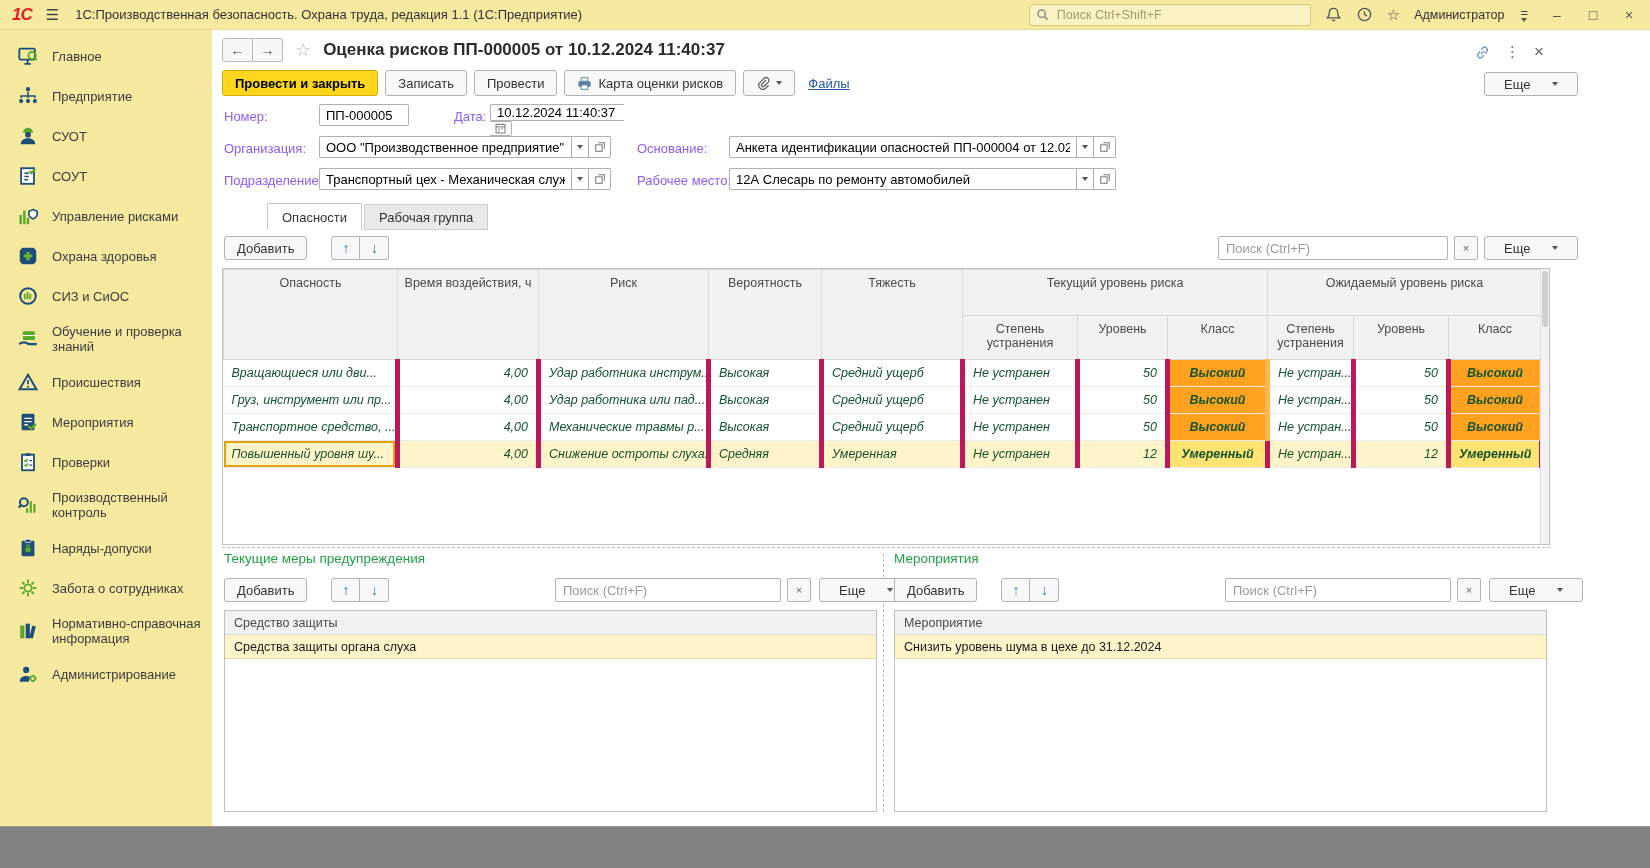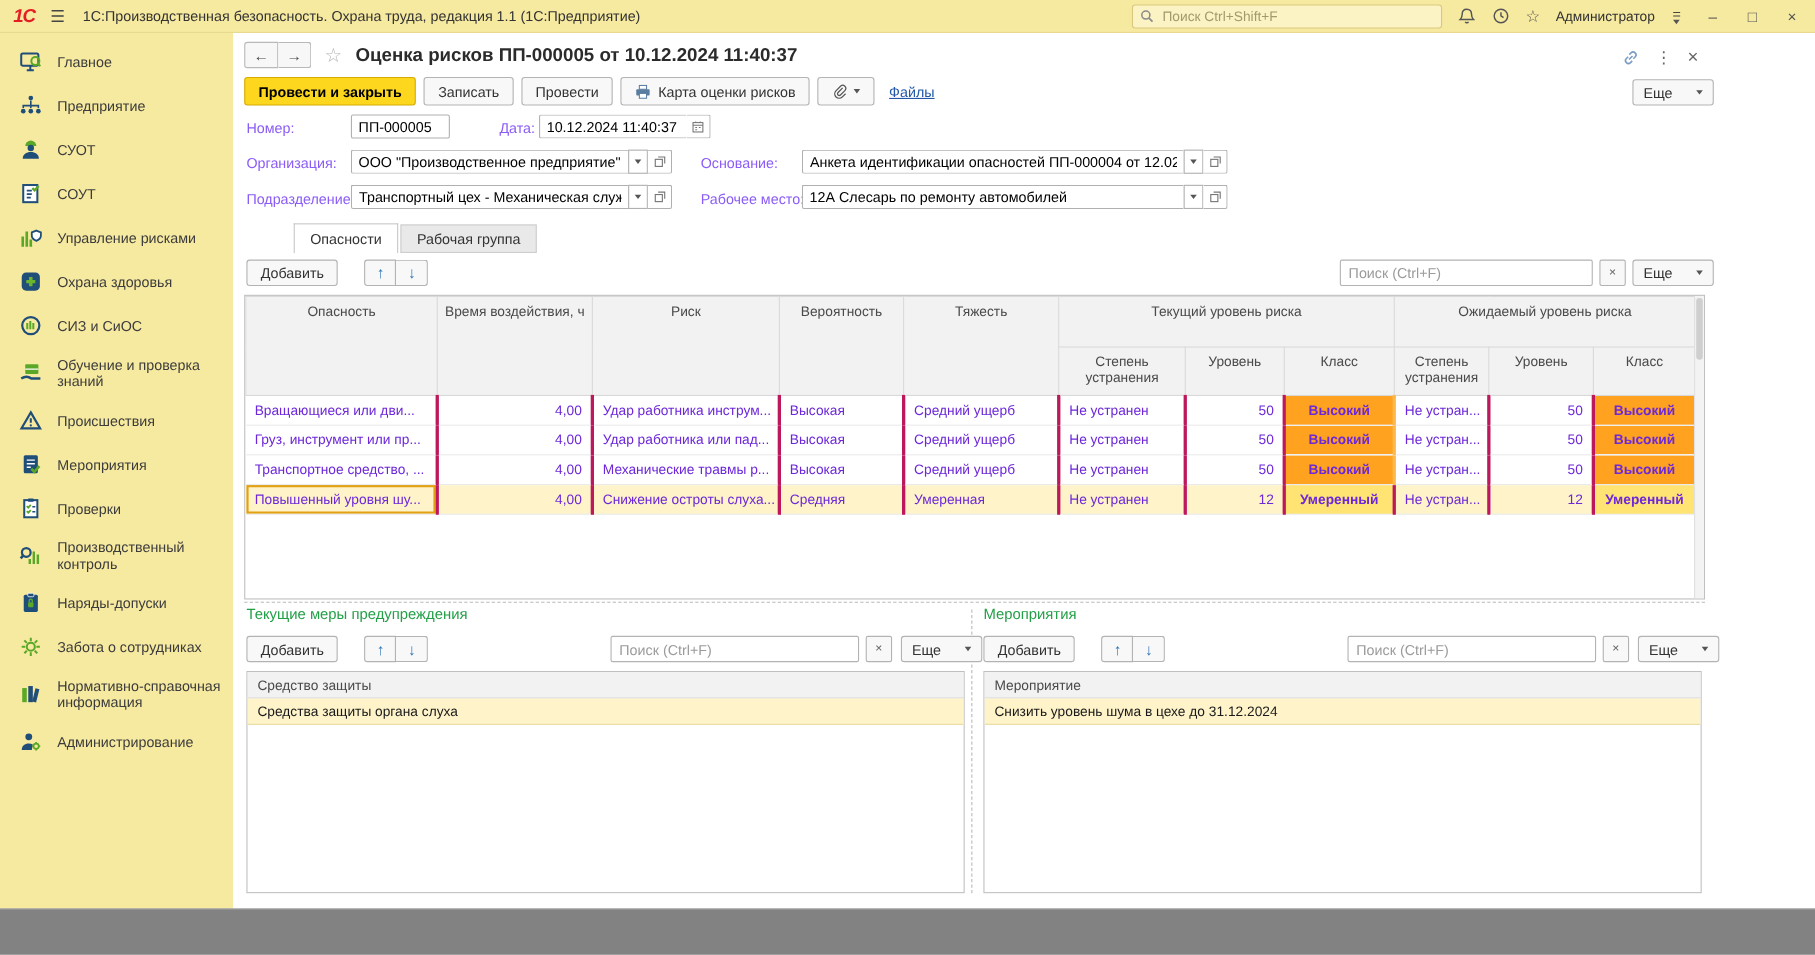--- a/index.html
+++ b/index.html
@@ -43,21 +43,21 @@
   .hdr-dots{font-size:15px;color:#666;cursor:pointer;}
   .hdr-close{font-size:17px;color:#666;cursor:pointer;}
   
   .cmdbar{position:absolute;left:10px;top:40px;display:flex;align-items:center;gap:7px;}
   .btn{height:26px;box-sizing:border-box;background:#f8f8f8;border:1px solid #b3b3b3;border-radius:3px;
        padding:0 12px;display:flex;align-items:center;gap:6px;font-size:13px;color:#333;cursor:pointer;white-space:nowrap;}
   .btn.primary{background:#fcd71e;border-color:#d5ab00;font-weight:bold;color:#000;}
   .caret{width:0;height:0;border-left:3.5px solid transparent;border-right:3.5px solid transparent;border-top:4.5px solid #555;display:inline-block;}
   .link{color:#2358a8;text-decoration:underline;cursor:pointer;font-size:13px;}
   .more-btn{position:absolute;height:24px;box-sizing:border-box;background:#f8f8f8;border:1px solid #b3b3b3;border-radius:3px;
-            padding:0 9px;display:flex;align-items:center;gap:22px;font-size:13px;cursor:pointer;}
+            padding:0 19px;display:flex;align-items:center;gap:22px;font-size:13px;cursor:pointer;}
   
   .frow{position:absolute;height:24px;display:flex;align-items:center;}
   .lab{color:#8b5cf6;font-size:13px;}
   .inp{height:22px;box-sizing:border-box;border:1px solid #b0b0b0;border-radius:2px;padding:0 6px;font-size:13px;color:#000;
        font-family:Liberation Sans, sans-serif;outline:none;background:#fff;}
   .selctl{display:flex;align-items:stretch;height:22px;}
   .selctl .inp{border-radius:2px 0 0 2px;border-right:none;}
   .seg{width:18px;box-sizing:border-box;border:1px solid #b0b0b0;background:#fff;display:flex;align-items:center;justify-content:center;cursor:pointer;}
   .seg.open{border-left:none;border-radius:0 2px 2px 0;width:22px;}
   
@@ -72,22 +72,22 @@
   .arrbtn:first-child{border-radius:3px 0 0 3px;}
   .arrbtn:last-child{border-left:none;border-radius:0 3px 3px 0;}
   .srch{height:24px;box-sizing:border-box;border:1px solid #b3b3b3;border-radius:2px;padding:0 7px;font-size:13px;color:#333;outline:none;font-family:inherit;}
   .srch::placeholder{color:#9b9b9b;}
   .xbtn{width:24px;height:24px;box-sizing:border-box;border:1px solid #b3b3b3;border-radius:2px;background:#f8f8f8;
         display:flex;align-items:center;justify-content:center;font-size:11px;color:#666;cursor:pointer;margin-left:2px;}
   
   #hz-wrap{position:absolute;left:10px;top:238px;width:1328px;height:277px;border:1px solid #c0c0c0;box-sizing:border-box;background:#fff;overflow:hidden;}
   table.hz{border-collapse:collapse;table-layout:fixed;width:1318px;font-size:12.5px;}
   table.hz th{background:#f2f2f2;color:#4a4a4a;font-weight:normal;border:1px solid #d9d9d9;padding:6px 4px 0 4px;vertical-align:top;text-align:center;}
-  table.hz td{height:27px;box-sizing:border-box;padding:0 8px;border-right:3px solid #be185d;border-bottom:1px solid #eaeaea;
-              white-space:nowrap;overflow:hidden;text-overflow:clip;color:#6d28d9;cursor:default;}
+  table.hz td{height:27px;box-sizing:border-box;padding:0 8px;border-right:5px solid #be185d;border-bottom:1px solid #eaeaea;
+              white-space:nowrap;overflow:hidden;text-overflow:clip;color:#14532d;cursor:default;font-style:italic;}
   .ar{text-align:right;}
   tr.sel td{background:#fff4c9;}
   td.kls{font-weight:bold;text-align:center;}
   td.kls.hi{background:#ffa21f;border-right-color:#ffb84d;}
   td.kls.mod{background:#ffdf6d;}
   tr.sel td.kls.mod{background:#ffe473;}
   td.activecell{box-shadow:inset 0 0 0 2px #e2a013;}
   #hz-scroll{position:absolute;right:0;top:0;width:8px;height:275px;background:#f3f3f3;border-left:1px solid #e0e0e0;}
   #hz-thumb{position:absolute;left:1px;top:2px;width:6px;height:56px;background:#cfcfcf;border-radius:3px;}
   
@@ -367,21 +367,21 @@
     <span class="link" style="margin-left:6px;">Файлы</span>
   </div>
 
   <div class="frow" style="left:12px;top:74px;">
     <span class="lab">Номер:</span>
   </div>
   <input class="inp" style="position: absolute; left: 107px; top: 74px; width: 90px;" value="ПП-000005">
   <div class="frow" style="left:242px;top:74px;">
     <span class="lab">Дата:</span>
   </div>
-  <div class="selctl" style="position:absolute;left:278px;top:74px;">
+  <div class="selctl" style="position:absolute;left:278px;top:74px;flex-direction:column;">
     <input class="inp" style="width: 134px;" value="10.12.2024 11:40:37">
     <span class="seg open">
         <svg width="13" height="13" viewBox="0 0 16 16">
           <rect x="2.5" y="3" width="11" height="10.5" fill="none" stroke="#777" stroke-width="1.2"></rect>
           <path d="M2.5 6h11M5.5 3V1.8M10.5 3V1.8" stroke="#777" stroke-width="1.2"></path>
           <path d="M5 8.5h2M9 8.5h2M5 11h2" stroke="#777" stroke-width="1.2"></path>
         </svg>
       </span>
   </div>
 

